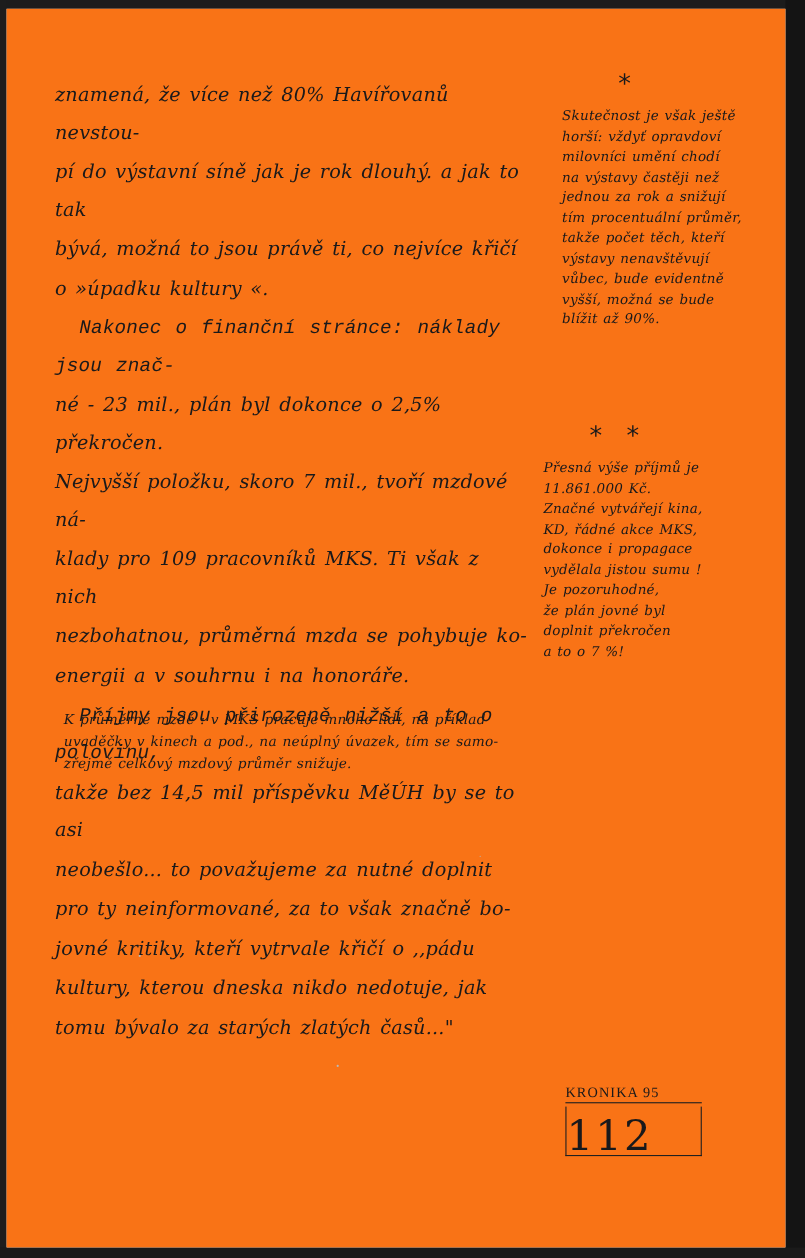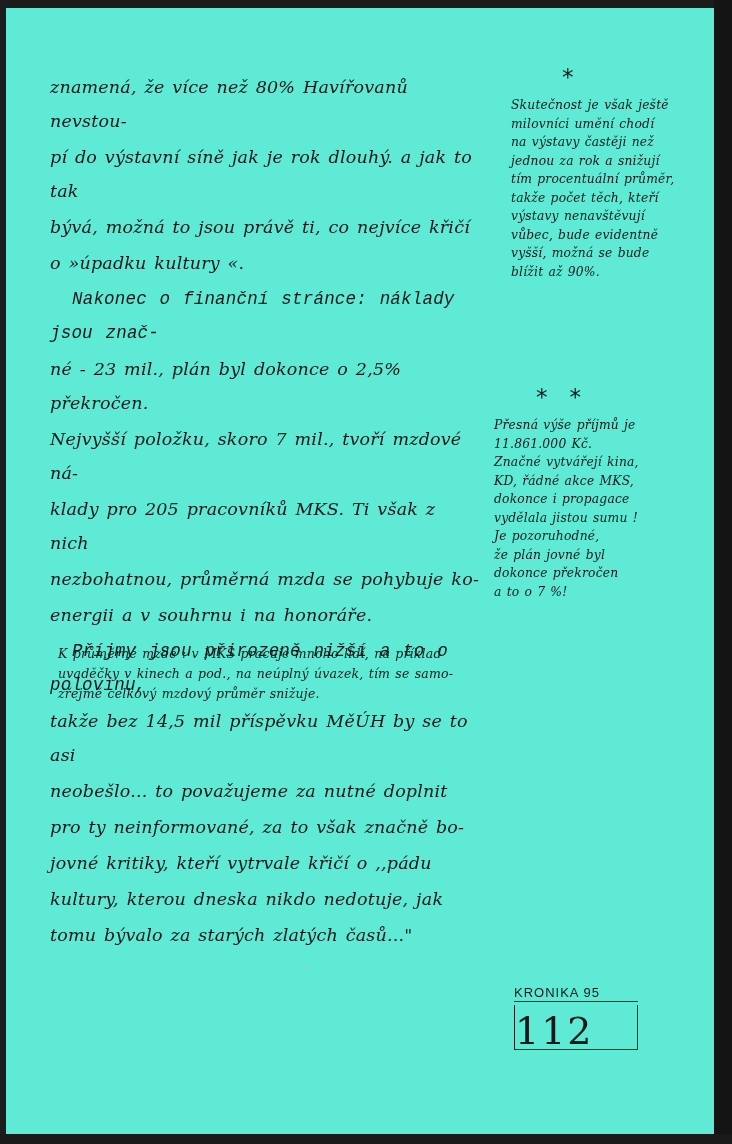--- a/index.html
+++ b/index.html
@@ -42,21 +42,21 @@
   .edge-bottom {
     position: absolute;
     left: 0; bottom: 0;
     width: 732px; height: 10px;
     background: #1a1a1a;
   }
   .paper {
     position: absolute;
     left: 6px; top: 8px;
     width: 708px; height: 1126px;
-    background: #5eead4;
+    background: #f97316;
   }
 
   
   .hw {
     font-family: "DejaVu Serif", serif;
     font-style: italic;
     color: #19191b;
     letter-spacing: 0.2px;
   }
 
@@ -119,21 +119,21 @@
   .ast-2 { left: 530px; top: 378px; }
 
   
   .stamp {
     position: absolute;
     left: 508px;
     top: 974px;
     width: 124px;
   }
   .stamp-label {
-    font-family: Liberation Sans, sans-serif;
+    font-family: Liberation Serif, serif;
     font-size: 13px;
     letter-spacing: 1px;
     color: #19191b;
     border-bottom: 1.5px solid #202020;
     padding-bottom: 1px;
     display: inline-block;
     width: 100%;
     box-sizing: border-box;
   }
   .stamp-box {
@@ -177,21 +177,21 @@
     <div class="speck" style="left:430px; top:770px; width:1px; height:1px;"></div>
 
     <div class="main-col hw">
       <p>znamená, že více než 80% Havířovanů nevstou-</p>
       <p>pí do výstavní síně jak je rok dlouhý. a jak to tak</p>
       <p>bývá, možná to jsou právě ti, co nejvíce  křičí</p>
       <p>o »úpadku kultury «.</p>
       <p class="indent">Nakonec o finanční stránce: náklady jsou znač-</p>
       <p>né - 23 mil., plán byl dokonce o 2,5% překročen.</p>
       <p>Nejvyšší položku, skoro 7 mil., tvoří mzdové ná-</p>
-      <p>klady pro 205 pracovníků MKS. Ti však z nich</p>
+      <p>klady pro 109 pracovníků MKS. Ti však z nich</p>
       <p>nezbohatnou, průměrná mzda se pohybuje ko-</p>
       <p>energii a v souhrnu i na honoráře.</p>
       <p class="indent">Příjmy jsou přirozeně nižší a to o polovinu,</p>
       <p>takže bez  14,5 mil příspěvku MěÚH by se to asi</p>
       <p>neobešlo... to považujeme za nutné doplnit</p>
       <p>pro ty neinformované, za to však značně bo-</p>
       <p>jovné kritiky, kteří vytrvale křičí o ,,pádu</p>
       <p>kultury, kterou dneska nikdo nedotuje, jak</p>
       <p>tomu bývalo za starých zlatých časů..."</p>
     </div>
@@ -200,20 +200,21 @@
       <p>K průměrné mzdě : v MKS pracuje mnoho lidí, na příklad</p>
       <p>uvaděčky v kinech a pod., na neúplný úvazek, tím se samo-</p>
       <p>zřejmě celkový mzdový průměr snižuje.</p>
     </div>
 
     <div class="asterisk-row ast-1">
       <span>*</span>
     </div>
     <div class="margin-note note-1 hw">
       <p>Skutečnost je však ještě</p>
+      <p>horší: vždyť opravdoví</p>
       <p>milovníci umění chodí</p>
       <p>na výstavy častěji než</p>
       <p>jednou za rok a snižují</p>
       <p>tím procentuální průměr,</p>
       <p>takže počet těch, kteří</p>
       <p>výstavy nenavštěvují</p>
       <p>vůbec, bude evidentně</p>
       <p>vyšší, možná se bude</p>
       <p>blížit až 90%.</p>
     </div>
@@ -224,21 +225,21 @@
     </div>
     <div class="margin-note note-2 hw">
       <p>Přesná výše příjmů je</p>
       <p>11.861.000 Kč.</p>
       <p>Značné vytvářejí kina,</p>
       <p>KD, řádné akce MKS,</p>
       <p>dokonce i propagace</p>
       <p>vydělala jistou sumu !</p>
       <p>Je pozoruhodné,</p>
       <p>že plán jovné byl</p>
-      <p>dokonce překročen</p>
+      <p>doplnit překročen</p>
       <p>a to o 7 %!</p>
     </div>
 
     <div class="stamp">
       <div class="stamp-label">KRONIKA 95</div>
       <div class="stamp-box">
         <div class="stamp-number">112</div>
       </div>
     </div>
 

